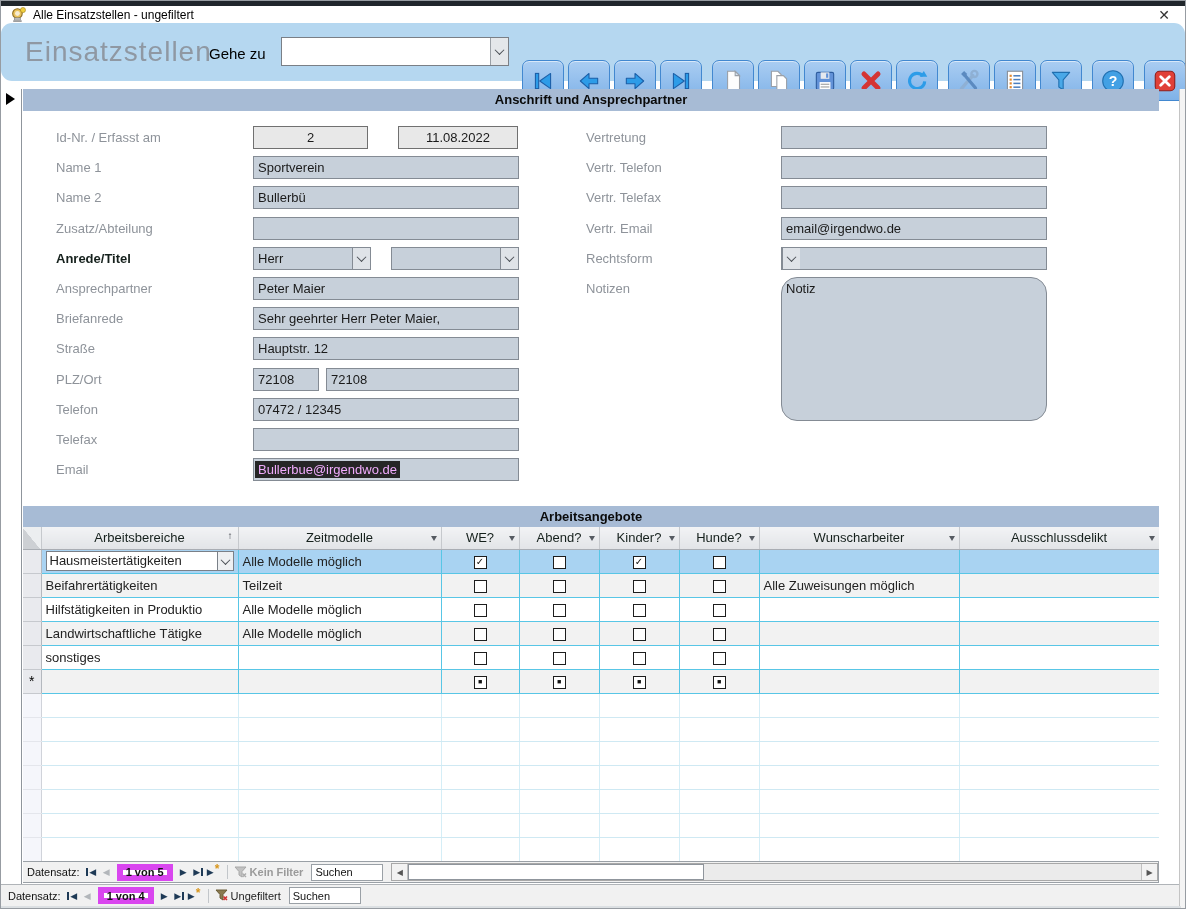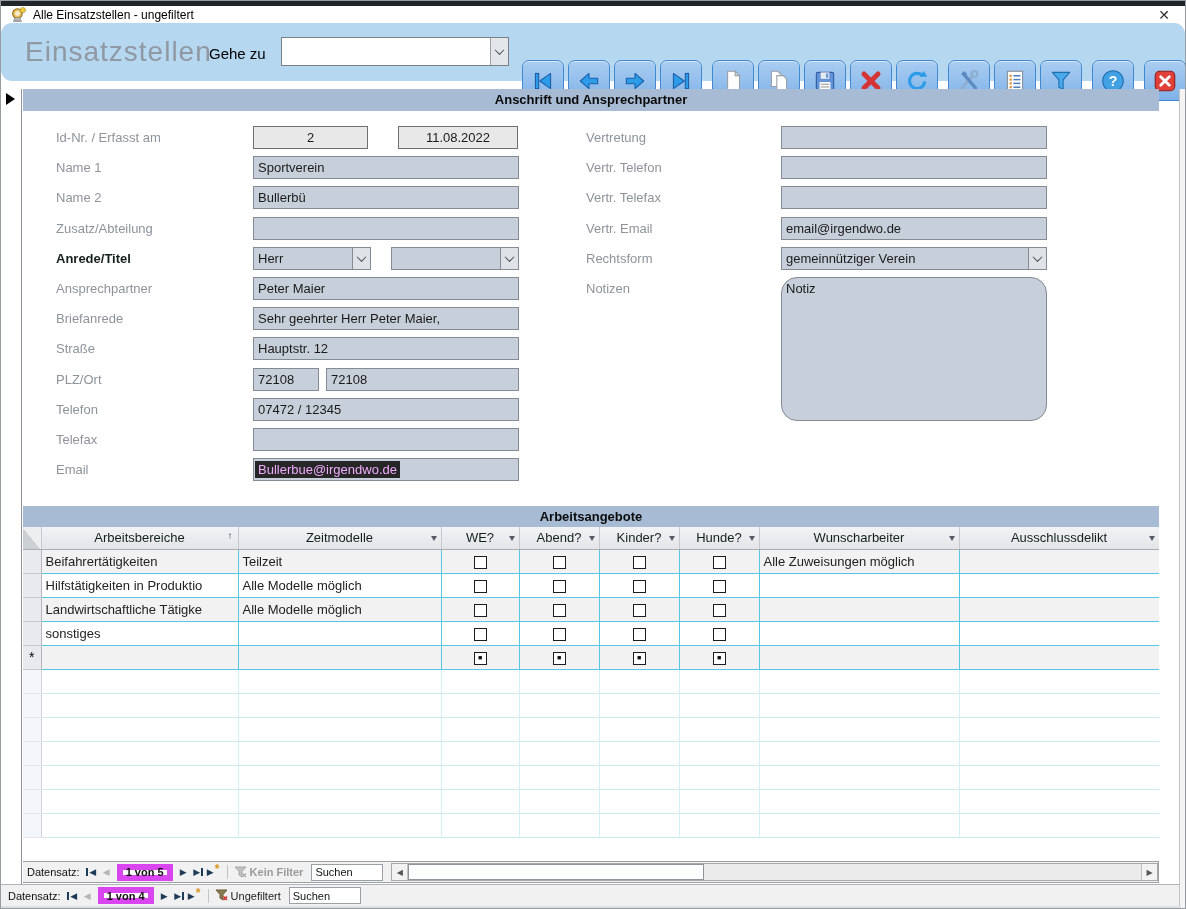--- a/index.html
+++ b/index.html
@@ -316,21 +316,20 @@
             <span class="flabel">Vertr. Telefax</span>
             <span class="fbox w-full"></span>
           </div>
         <div class="frow">
             <span class="flabel">Vertr. Email</span>
             <span class="fbox w-full">email@irgendwo.de</span>
           </div>
         <div class="frow">
             <span class="flabel">Rechtsform</span>
           <span class="fbox fcombo w-full">
-              <span class="ctext">gemeinnütziger Verein</span>
               <span class="combo-btn">
                 <span class="chev"></span>
               </span>
             </span>
         </div>
         <div class="frow">
             <span class="flabel">Notizen</span>
             <span class="fbox notizbox">Notiz</span>
           </div>
       </div>
@@ -356,20 +355,38 @@
           <th class="corner"></th>
           <th><span>Arbeitsbereiche</span><span class="sortic">↑</span></th>
           <th><span>Zeitmodelle</span><span class="ddarr"></span></th>
           <th><span>WE?</span><span class="ddarr"></span></th>
           <th><span>Abend?</span><span class="ddarr"></span></th>
           <th><span>Kinder?</span><span class="ddarr"></span></th>
           <th><span>Hunde?</span><span class="ddarr"></span></th>
           <th><span>Wunscharbeiter</span><span class="ddarr"></span></th>
           <th><span>Ausschlussdelikt</span><span class="ddarr"></span></th>
         </tr>
+        <tr class="sel">
+          <td class="selcell"></td>
+          <td>
+                <span class="cell-combo">
+                  <span class="ctext">Hausmeistertätigkeiten</span>
+                  <span class="combo-btn">
+                    <span class="chev"></span>
+                  </span>
+                </span>
+              </td>
+          <td>Alle Modelle möglich</td>
+          <td class="cbcell"><span class="cb">✓</span></td>
+          <td class="cbcell"><span class="cb"></span></td>
+          <td class="cbcell"><span class="cb">✓</span></td>
+          <td class="cbcell"><span class="cb"></span></td>
+          <td></td>
+          <td></td>
+        </tr>
         <tr class="alt">
           <td class="selcell"></td>
           <td>Beifahrertätigkeiten</td>
           <td>Teilzeit</td>
           <td class="cbcell"><span class="cb"></span></td>
           <td class="cbcell"><span class="cb"></span></td>
           <td class="cbcell"><span class="cb"></span></td>
           <td class="cbcell"><span class="cb"></span></td>
           <td>Alle Zuweisungen möglich</td>
           <td></td>

